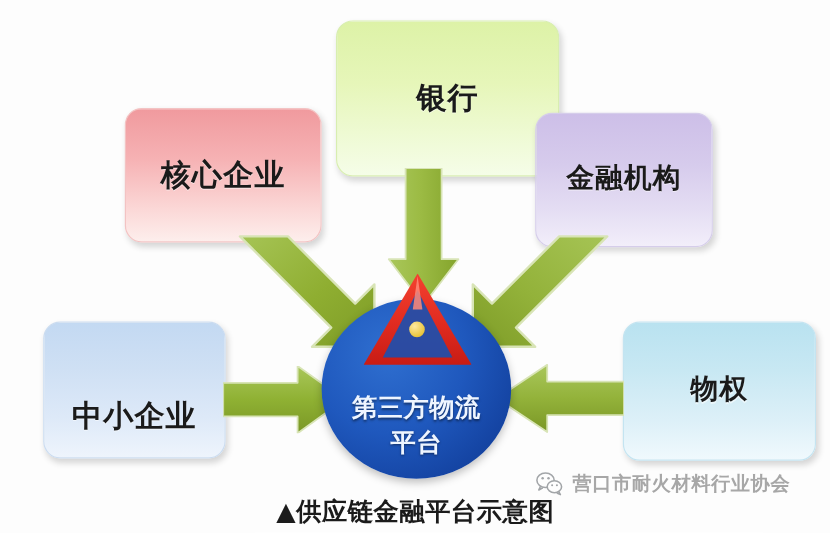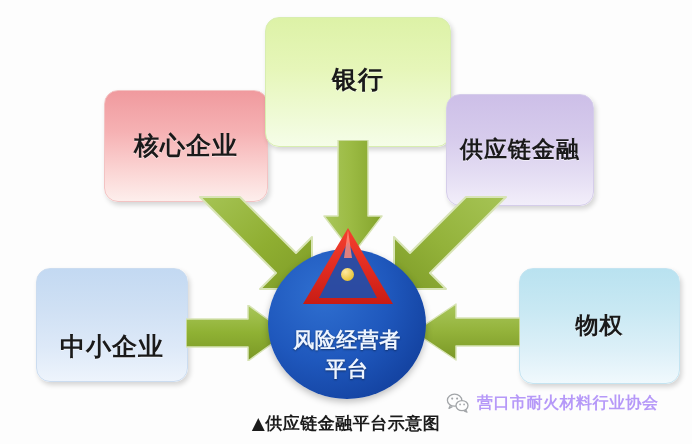--- a/index.html
+++ b/index.html
@@ -42,24 +42,23 @@
   
   #node-core {
     left: 104px; top: 90px; width: 164px; height: 112px;
     background: linear-gradient(180deg, #f09a9e 0%, #f6b2b4 38%, #fbd7d6 75%, #fdeeec 100%);
     border: 1px solid #f3c3c3;
   }
   #node-core .line { font-size: 25px; }
 
   
   #node-bank {
-    left: 265px; top: 17px; width: 186px; height: 130px;
+    left: 280px; top: 17px; width: 186px; height: 130px;
     background: linear-gradient(180deg, #ddf2a7 0%, #e6f6b9 40%, #eefad2 72%, #f5fde8 100%);
     border: 1px solid #d8eeb0;
-    font-family: Liberation Mono, monospace;
   }
   #node-bank .line { font-size: 25px; }
 
   
   #node-logistics {
     left: 446px; top: 94px; width: 148px; height: 112px;
     background: linear-gradient(180deg, #cdbfe8 0%, #d6cbec 38%, #e4ddf3 72%, #f2eefa 100%);
     border: 1px solid #d5cdea;
   }
   #node-logistics .line { font-size: 23px; }
@@ -129,41 +128,41 @@
   #arrow-bank    { left: 322px; top: 140px; width: 62px;  height: 116px; }
   #arrow-logi    { left: 392px; top: 193px; width: 118px; height: 100px; }
   #arrow-sme     { left: 186px; top: 305px; width: 102px; height: 56px; }
   #arrow-risk    { left: 412px; top: 303px; width: 108px; height: 58px; }
 
   
   #caption {
     position: absolute;
     left: 0; right: 0; top: 412px;
     text-align: center;
-    font-size: 17px;
+    font-size: 21px;
     font-weight: bold;
     color: #1b1b1b;
     letter-spacing: 0.5px;
     z-index: 7;
   }
 
   
   #watermark {
     position: absolute;
     left: 446px; top: 392px;
     display: flex;
     align-items: center;
     gap: 7px;
     opacity: 0.62;
     z-index: 7;
   }
   #watermark .wm-text {
     font-size: 16px;
     font-weight: bold;
-    color: #8b5cf6;
+    color: #737373;
     letter-spacing: 0.5px;
     white-space: nowrap;
     text-align: right;
   }
   #watermark .wm-icon { width: 24px; height: 22px; flex: 0 0 auto; }
 </style>
 </head>
 <body>
 
 <div id="canvas">
@@ -225,33 +224,33 @@
 
   <div class="node" id="node-core">
     <span class="line">核心企业</span>
   </div>
 
   <div class="node" id="node-bank">
     <span class="line">银行</span>
   </div>
 
   <div class="node" id="node-logistics">
-    <span class="line">供应链金融</span>
+    <span class="line">金融机构</span>
   </div>
 
   <div class="node" id="node-sme">
     <span class="line">中小企业</span>
   </div>
 
   <div class="node" id="node-risk">
     <span class="line">物权</span>
   </div>
 
   <div id="platform">
-    <span class="line">风险经营者</span>
+    <span class="line">第三方物流</span>
     <span class="line">平台</span>
   </div>
 
   <svg id="triangle-badge" viewBox="0 0 90 78" xmlns="http://www.w3.org/2000/svg">
     <defs>
       <linearGradient id="gTri" x1="0" y1="0" x2="0" y2="1">
         <stop offset="0%" stop-color="#f4412f"></stop>
         <stop offset="55%" stop-color="#e02b20"></stop>
         <stop offset="100%" stop-color="#c81c14"></stop>
       </linearGradient>

